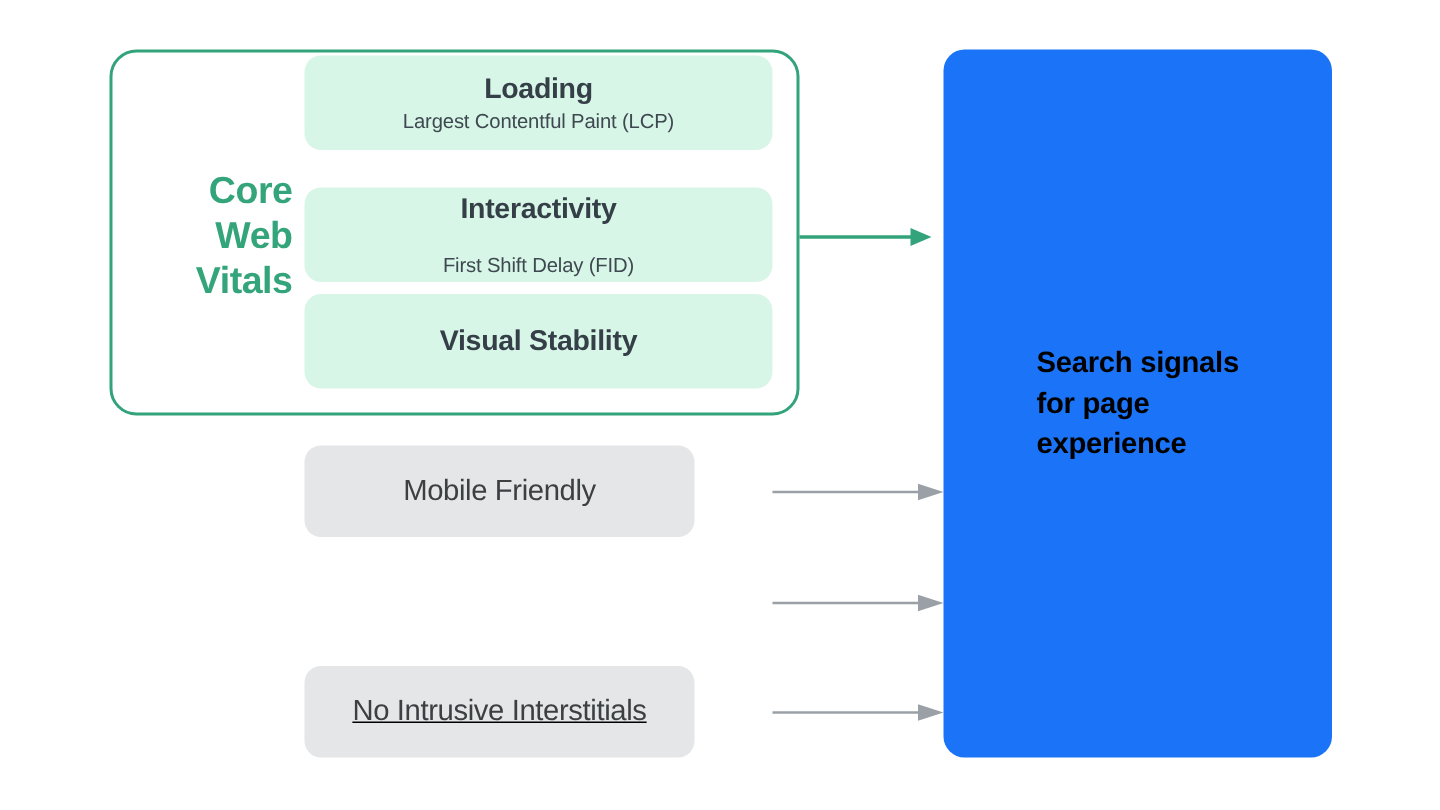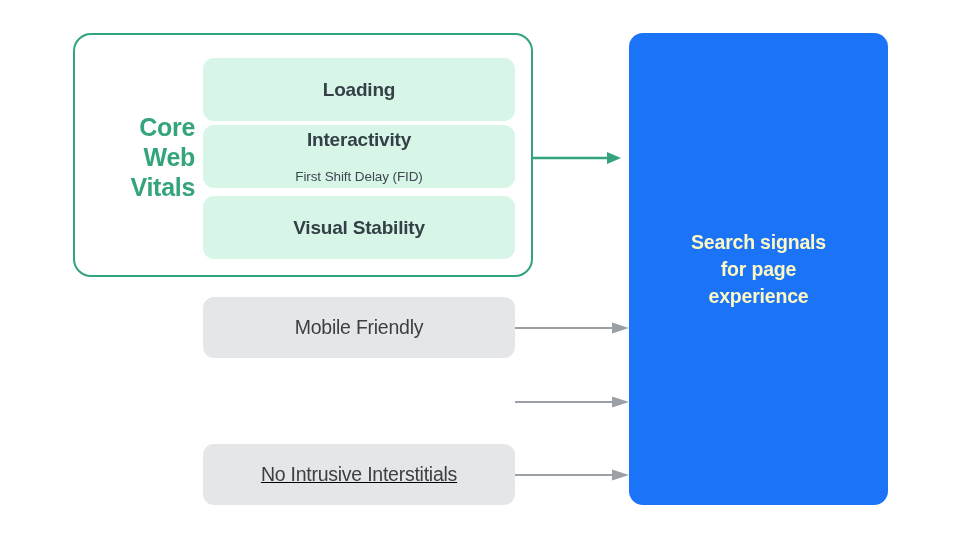--- a/index.html
+++ b/index.html
@@ -51,21 +51,21 @@
     width: 312px;
     height: 63px;
     background: #D8F6E7;
     border-radius: 11px;
     box-sizing: border-box;
     display: flex;
     flex-direction: column;
     align-items: center;
     justify-content: center;
   }
-  .metric-card.c1 { top: 58px; }
+  .metric-card.c1 { top: 37px; }
   .metric-card.c2 { top: 125px; gap: 16px; }
   .metric-card.c3 { top: 196px; }
   .metric-title {
     color: #343F48;
     font-size: 19px;
     font-weight: bold;
     line-height: 23px;
     letter-spacing: -0.2px;
   }
   .metric-sub {
@@ -74,21 +74,21 @@
     font-weight: normal;
     line-height: 18px;
     margin-top: 1px;
     letter-spacing: -0.1px;
   }
 
   
   .signal-card {
     position: absolute;
     left: 203px;
-    width: 312px;
+    width: 260px;
     height: 61px;
     background: #E5E6E8;
     border-radius: 11px;
     display: flex;
     align-items: center;
     justify-content: center;
   }
   .signal-card.s1 { top: 297px; }
   .signal-card.s2 { top: 371px; }
   .signal-card.s3 { top: 444px; text-decoration: underline; }
@@ -112,42 +112,42 @@
     top: 33px;
     width: 259px;
     height: 472px;
     background: #1B74F8;
     border-radius: 14px;
     display: flex;
     align-items: center;
     justify-content: center;
   }
   .dest-text {
-    color: #fef9c3;
+    color: #000000;
     font-size: 19.5px;
     font-weight: bold;
     line-height: 27px;
-    text-align: center;
     letter-spacing: -0.2px;
     white-space: pre-line;
   }
 </style>
 </head>
 <body>
 
 <div id="canvas">
 
   <div class="cwv-group"></div>
 
   <div class="cwv-label" style="white-space: pre-line;">Core
 Web
 Vitals</div>
 
   <div class="metric-card c1">
     <div class="metric-title">Loading</div>
+    <div class="metric-sub">Largest Contentful Paint (LCP)</div>
   </div>
 
   <div class="metric-card c2">
     <div class="metric-title">Interactivity</div>
     <div class="metric-sub">First Shift Delay (FID)</div>
   </div>
 
   <div class="metric-card c3">
     <div class="metric-title">Visual Stability</div>
   </div>

